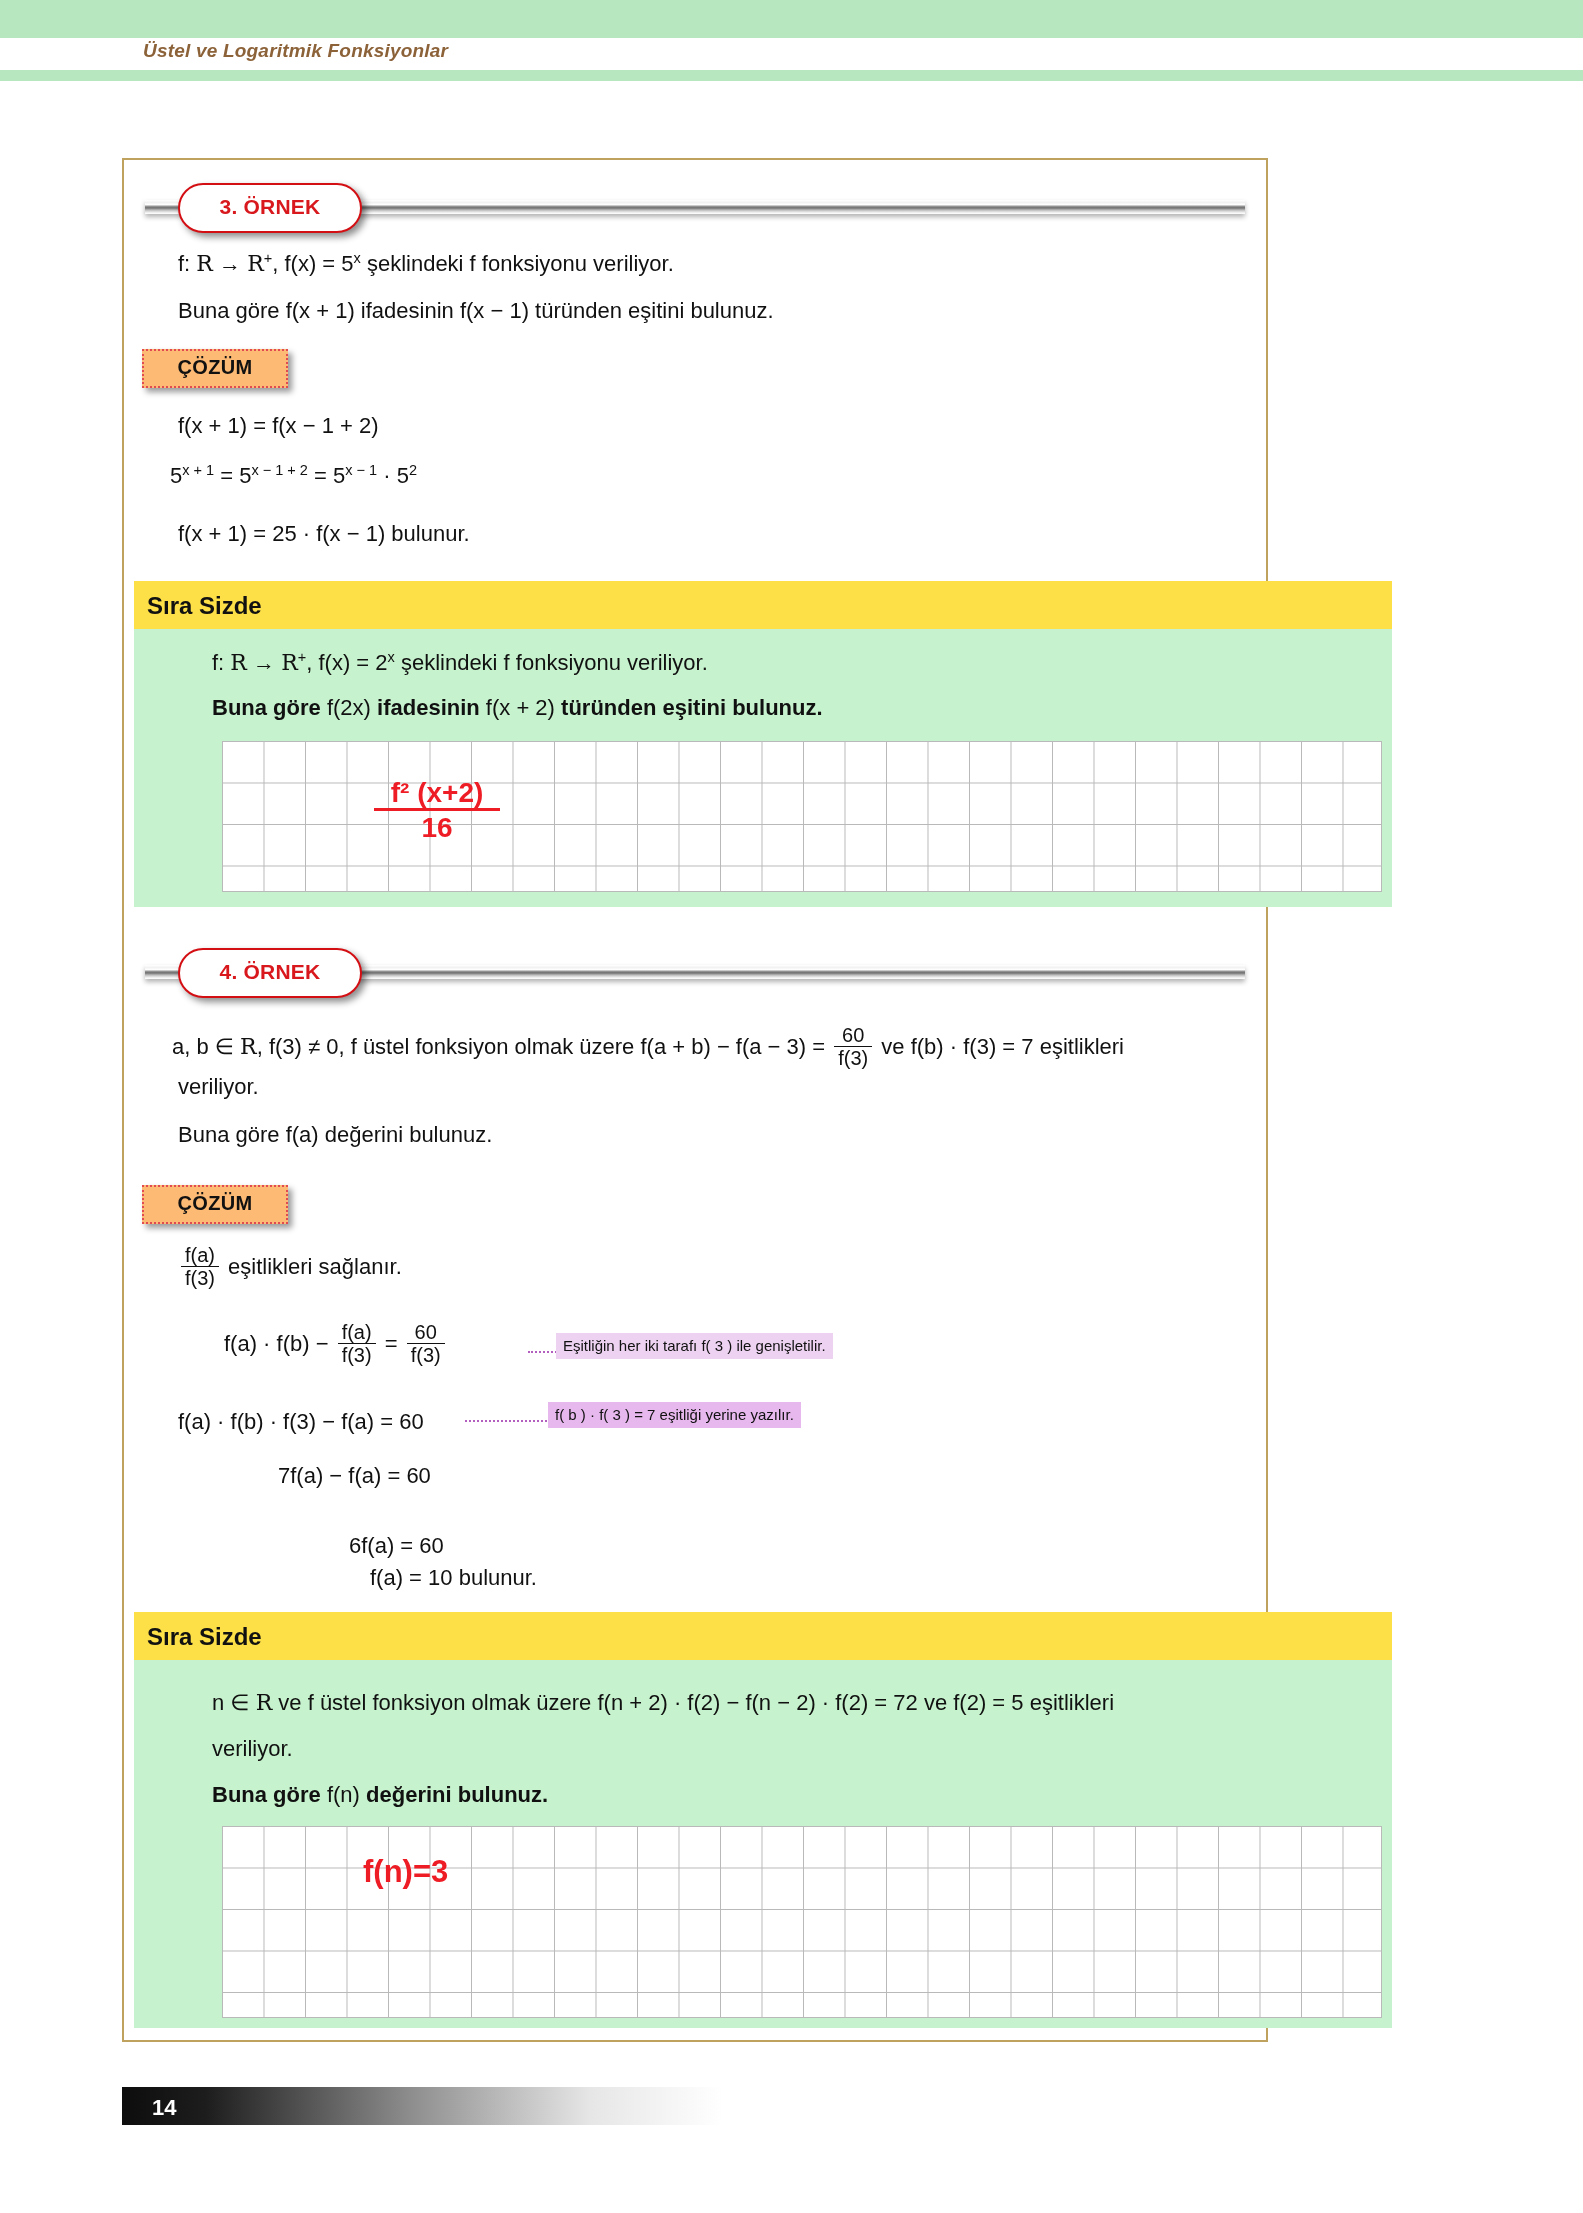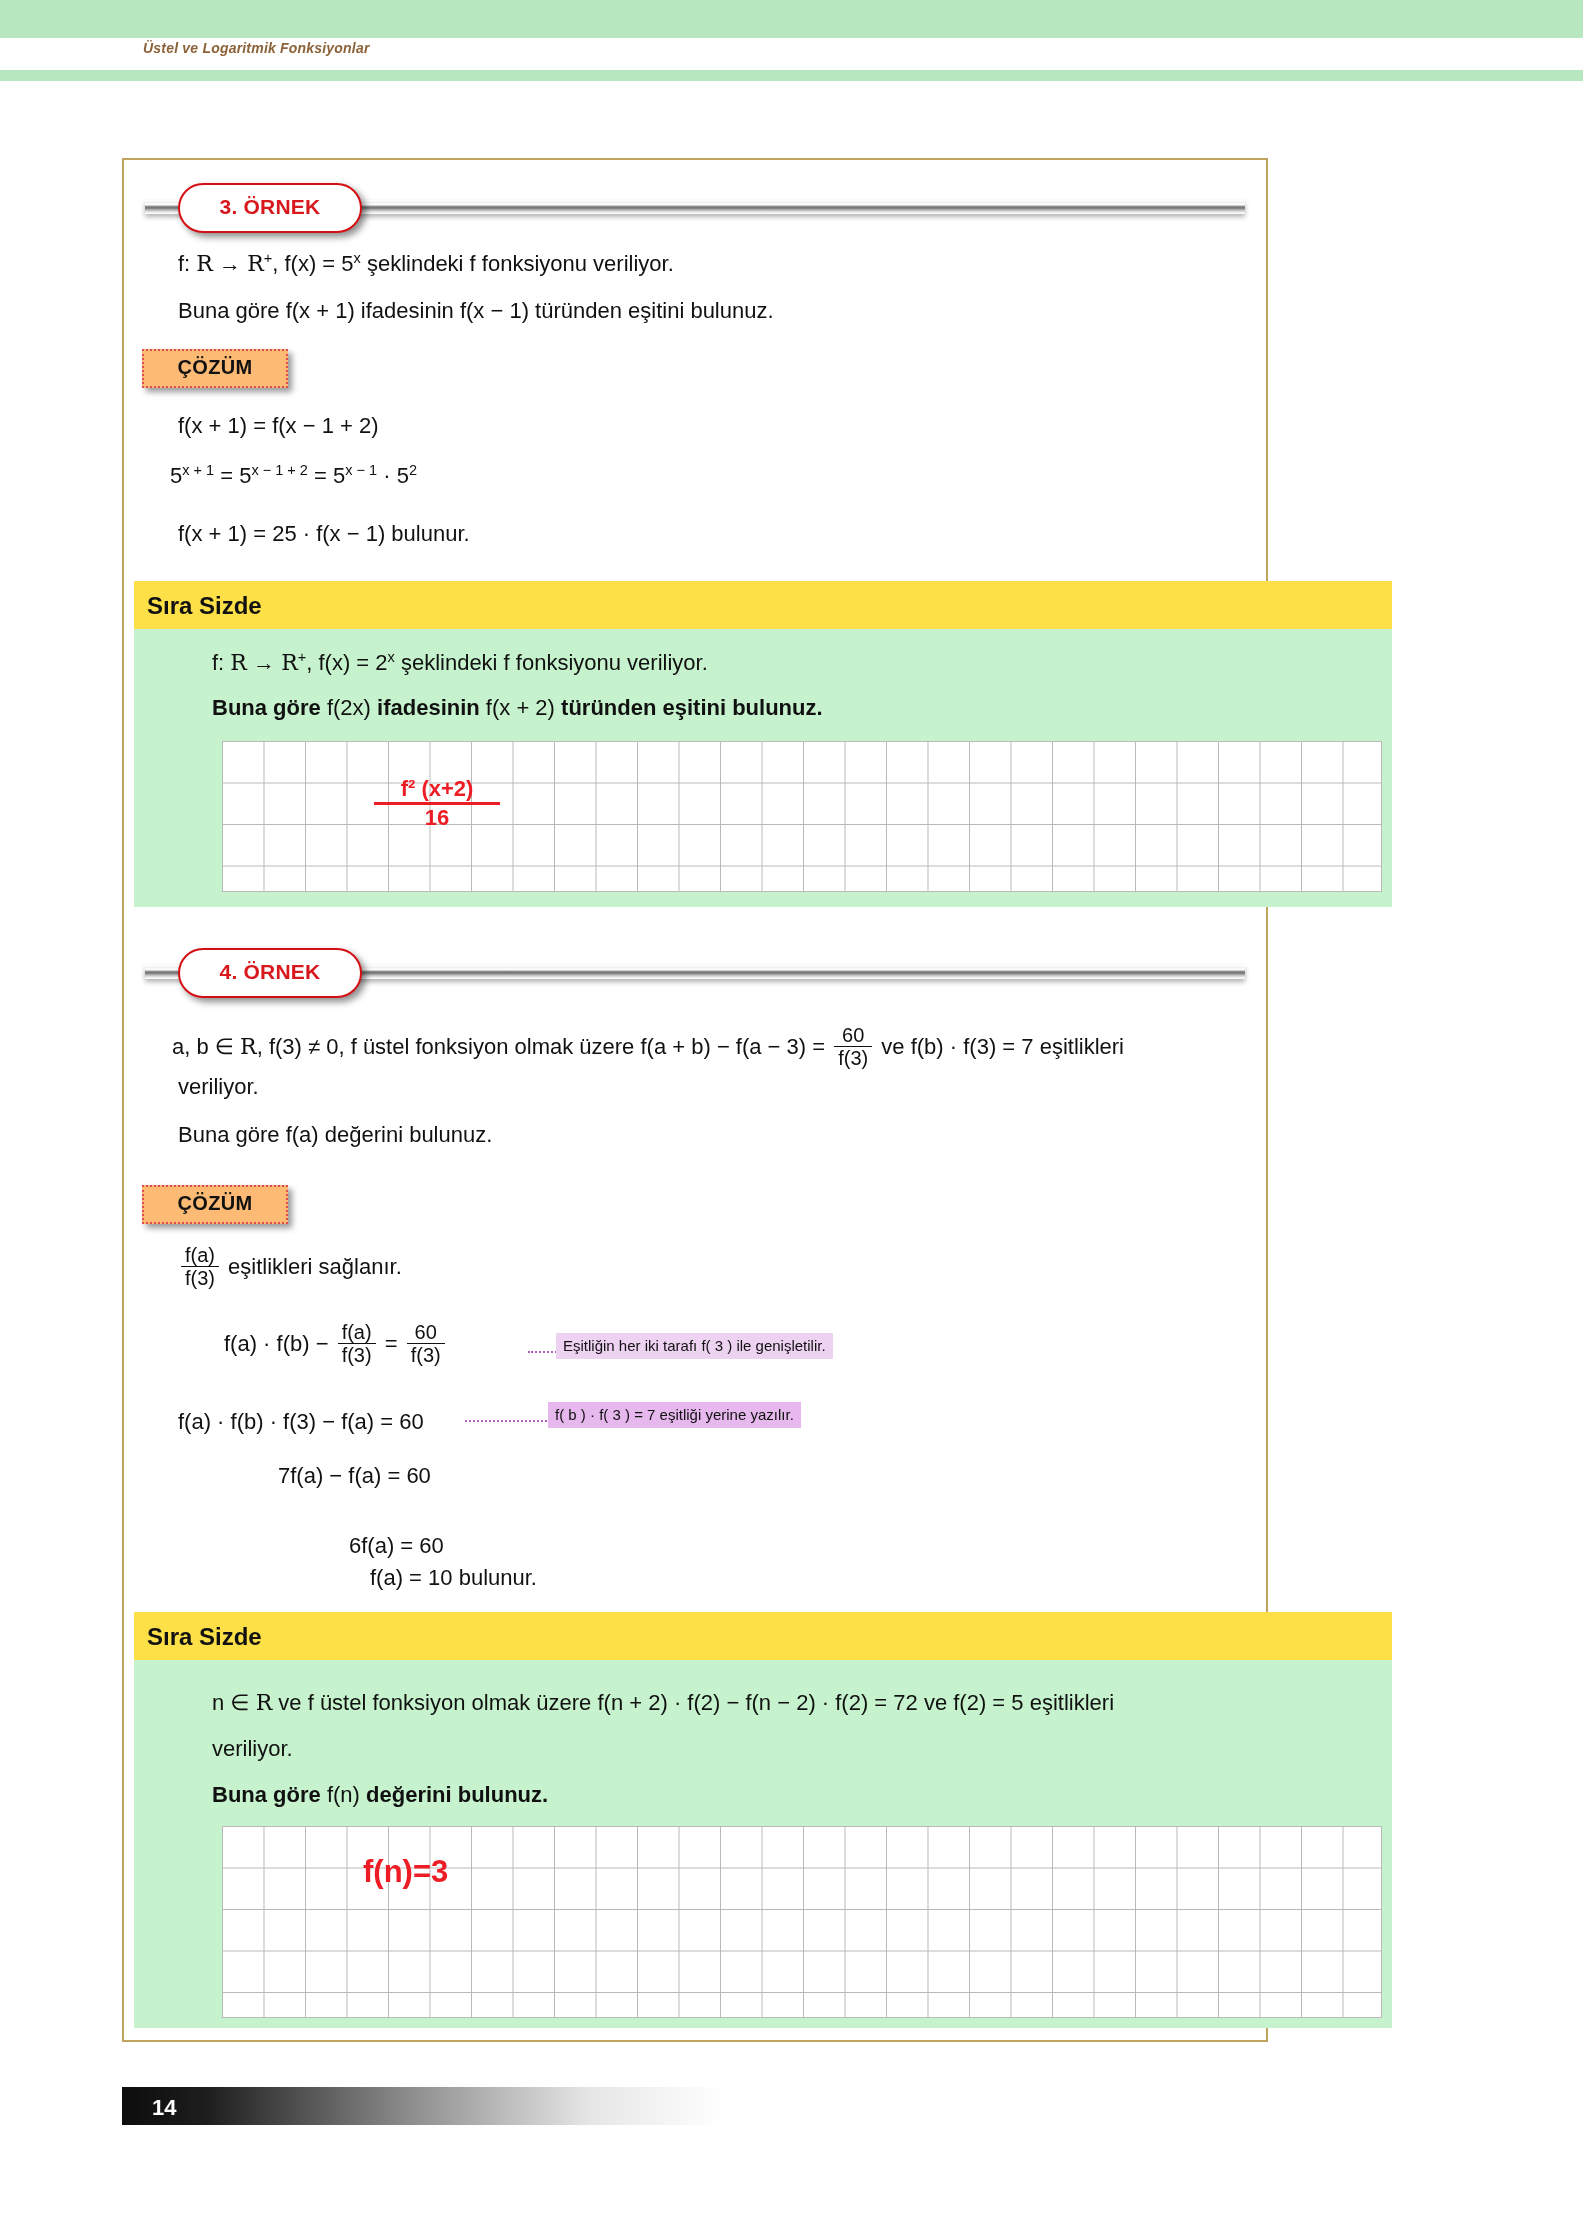--- a/index.html
+++ b/index.html
@@ -37,21 +37,21 @@
     left: 0; top: 70px;
     width: 1583px; height: 11px;
     background: #b6e7bf;
   }
   .hdr-title {
     position: absolute;
     left: 143px; top: 40px;
     font-family: "Liberation Sans", sans-serif;
     font-style: italic;
     font-weight: bold;
-    font-size: 14px;
+    font-size: 19px;
     color: #8c6239;
     letter-spacing: 0.2px;
     white-space: nowrap;
   }
 
   
   .frame {
     position: absolute;
     left: 122px; top: 158px;
     width: 1146px; height: 1884px;
@@ -152,21 +152,21 @@
     position: absolute;
     color: #ee1c24;
     font-weight: bold;
     font-family: "Liberation Sans", sans-serif;
     white-space: nowrap;
   }
   .hand-frac {
     position: absolute;
     color: #ee1c24;
     font-weight: bold;
-    font-size: 22px;
+    font-size: 28px;
     text-align: center;
     line-height: 1.12;
   }
   .hand-frac .num { display: block; }
   .hand-frac .den { display: block; border-top: 3px solid #ee1c24; padding-top: 1px; }
 
   
   .callout {
     position: absolute;
     background: #eed2f2;

